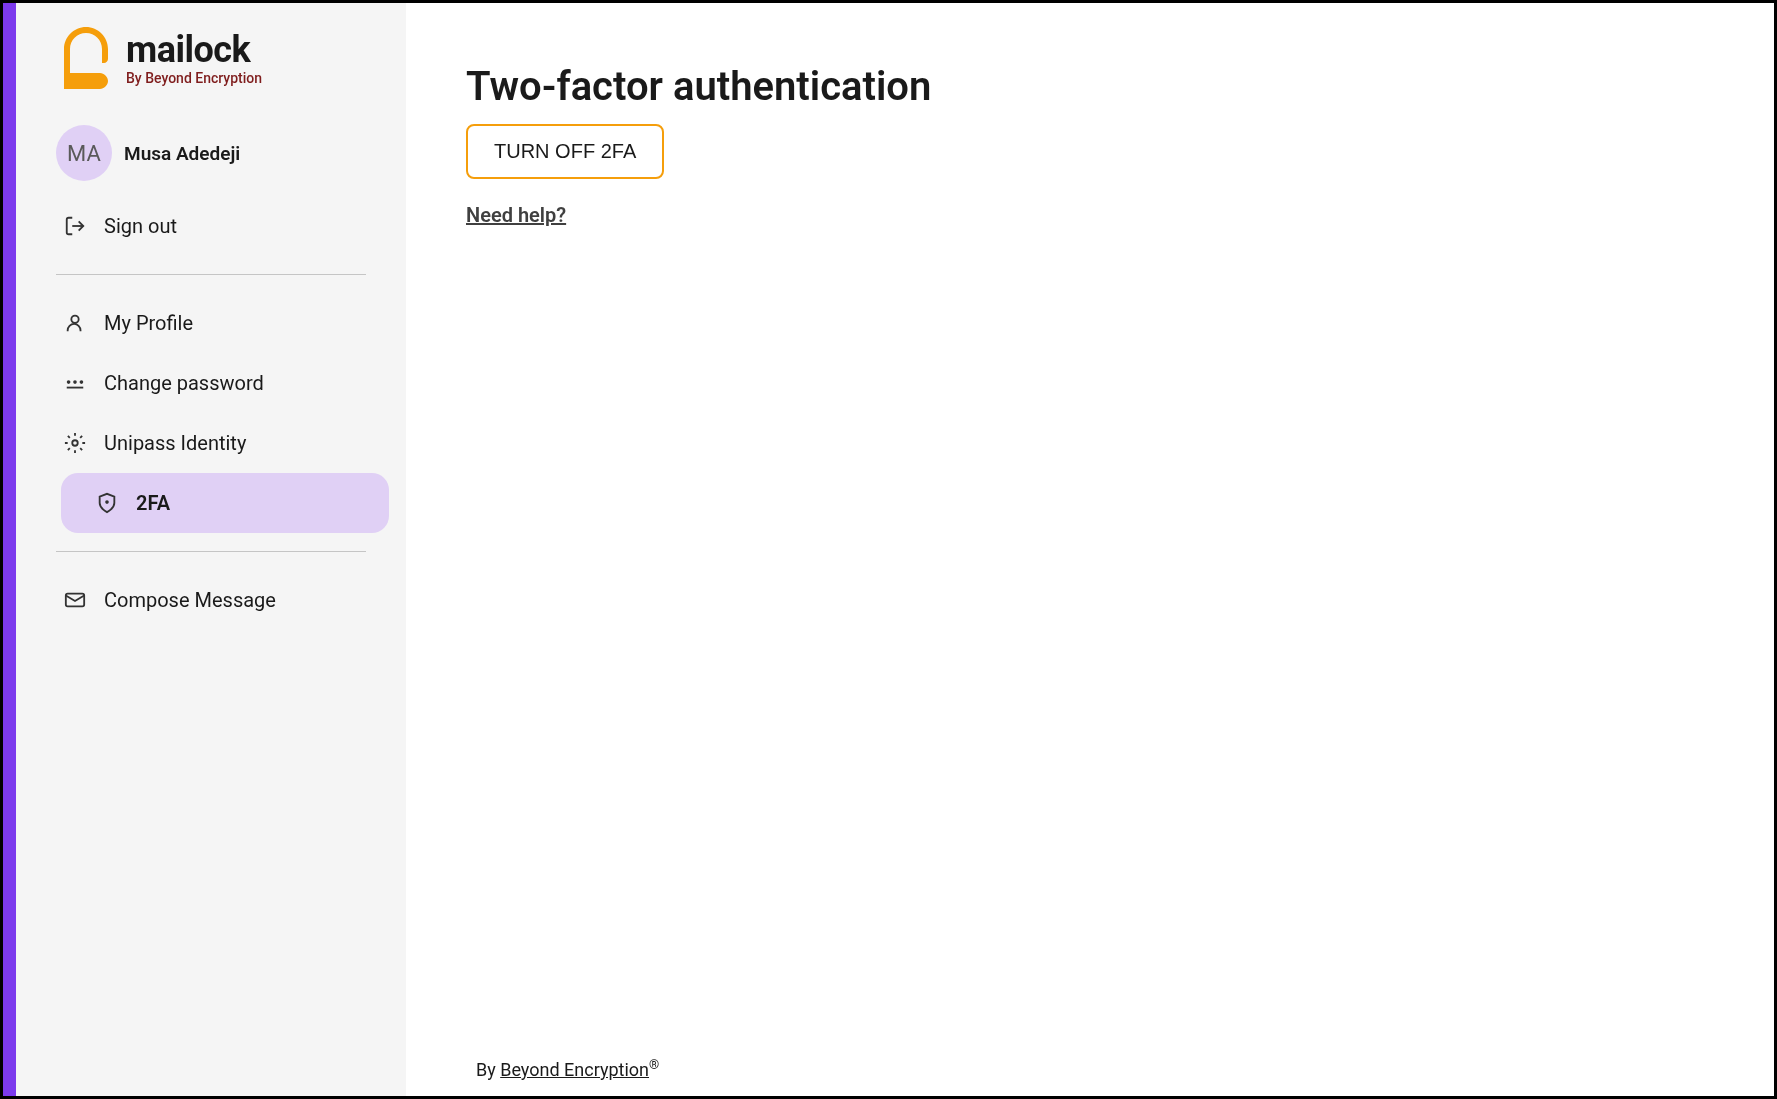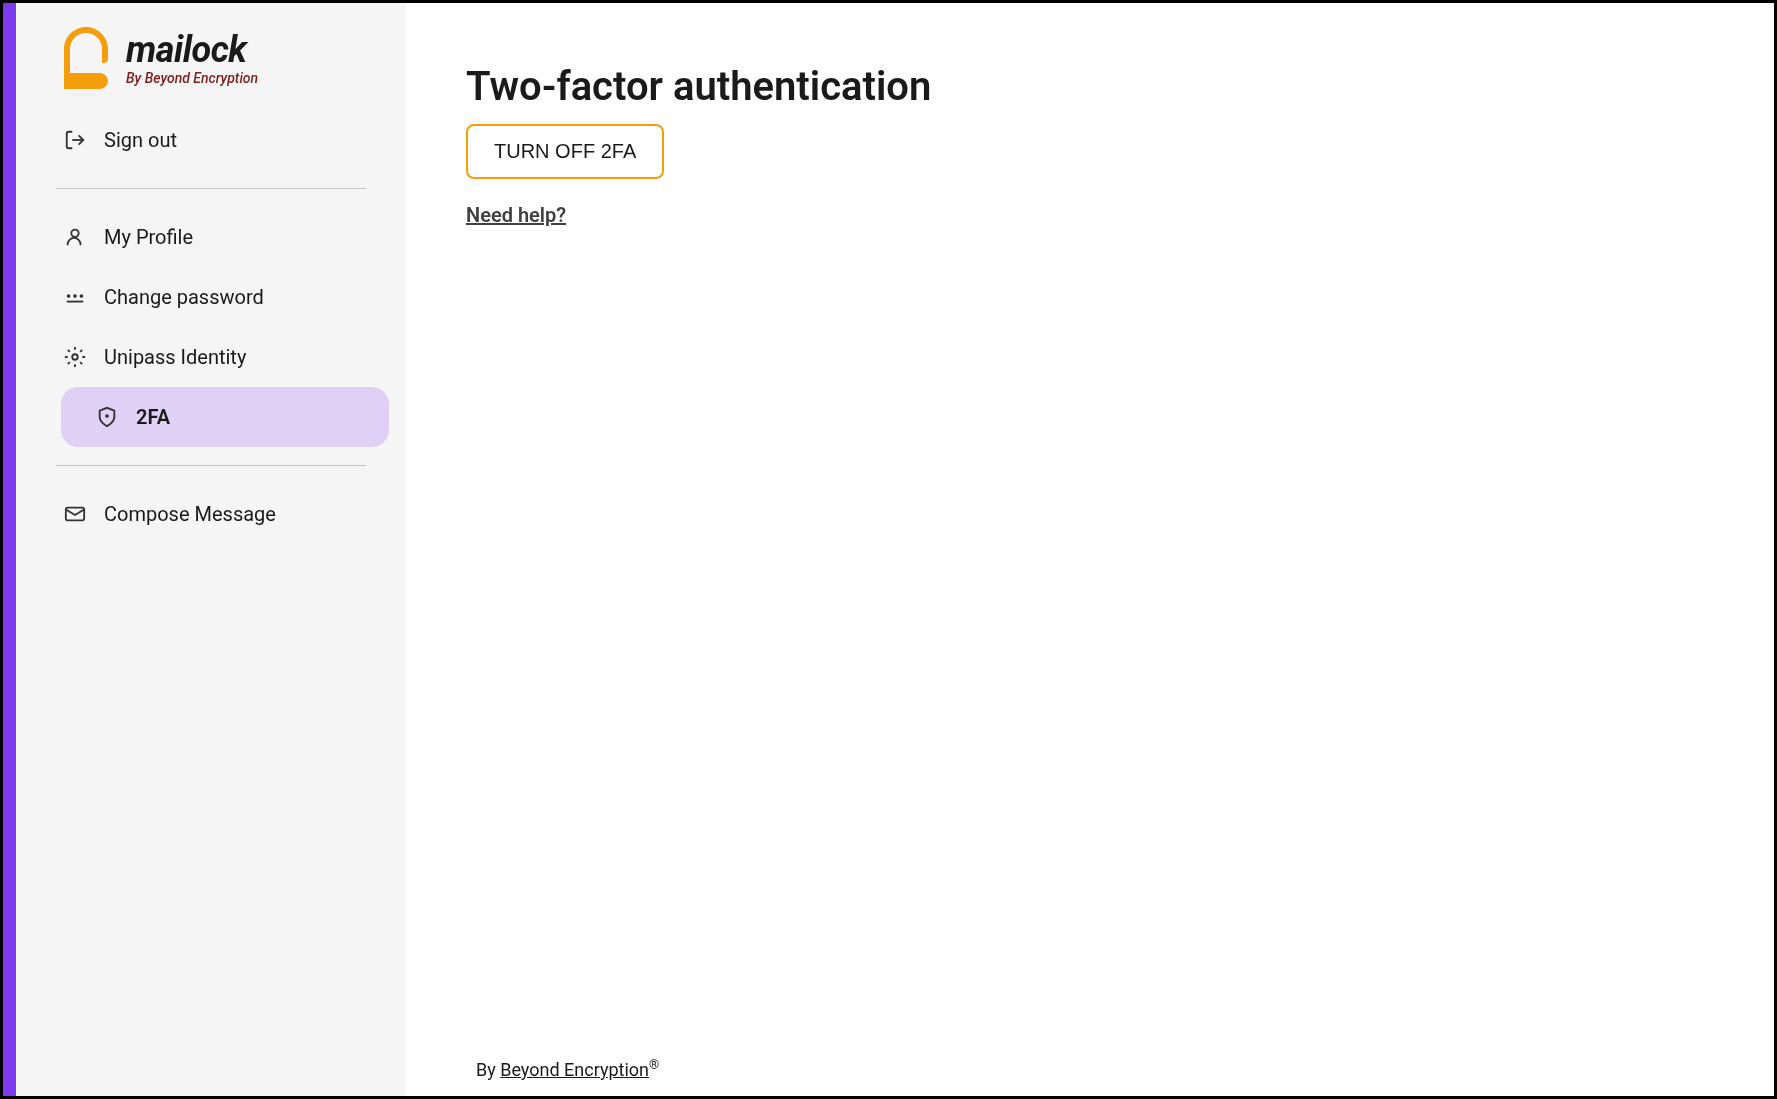--- a/index.html
+++ b/index.html
@@ -39,21 +39,20 @@
       align-items: center;
       gap: 10px;
     }
     .logo-icon {
       width: 60px;
       height: 72px;
     }
     .logo-text-wrap {
       display: flex;
       flex-direction: column;
-      font-style: italic;
     }
     .logo-title {
       font-size: 36px;
       font-weight: 700;
       color: #1a1a1a;
       letter-spacing: -0.5px;
       line-height: 1;
     }
     .logo-subtitle {
       font-size: 14px;
@@ -185,20 +184,24 @@
       <svg viewBox="0 0 60 72" fill="none">
         <path d="M 30 4 C 42 4 52 14 52 26 L 52 36 C 52 38 50 40 48 40 L 46 40 L 46 26 C 46 17 39 10 30 10 C 21 10 14 17 14 26 L 14 50 L 44 50 C 48 50 52 54 52 58 C 52 62 48 66 44 66 L 8 66 L 8 26 C 8 14 18 4 30 4 Z" fill="#f59e0b"></path>
       </svg>
     </div>
     <div class="logo-text-wrap">
       <div class="logo-title">mailock</div>
       <div class="logo-subtitle">By Beyond Encryption</div>
     </div>
   </div>
 
+  <div class="user-section">
+    <div class="avatar">MA</div>
+    <div class="user-name">Musa Adedeji</div>
+  </div>
 
   <div class="nav-item">
     <span class="icon">
       <svg viewBox="0 0 24 24" fill="none" stroke="#333" stroke-width="2">
         <path d="M9 21H5a2 2 0 0 1-2-2V5a2 2 0 0 1 2-2h4"></path>
         <polyline points="16 17 21 12 16 7"></polyline>
         <line x1="21" y1="12" x2="9" y2="12"></line>
       </svg>
     </span>
     <span>Sign out</span>

